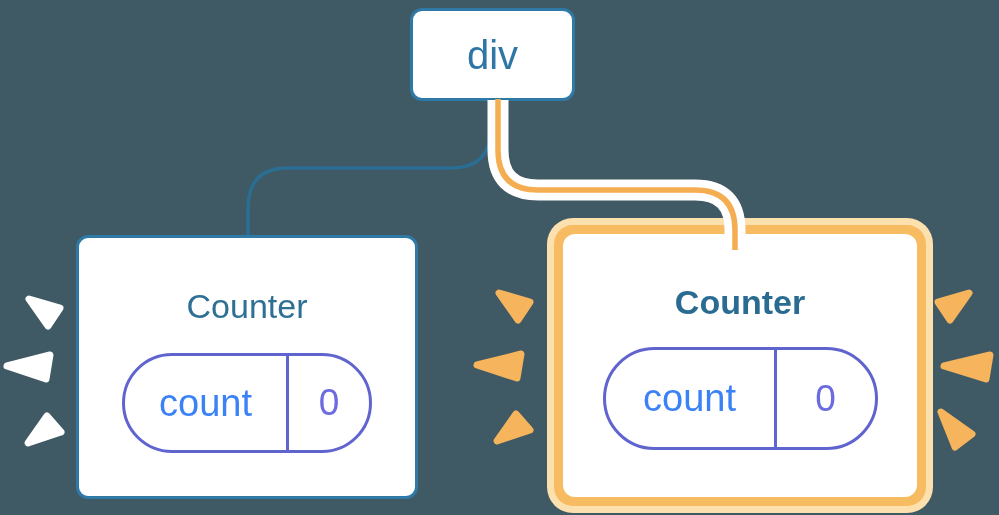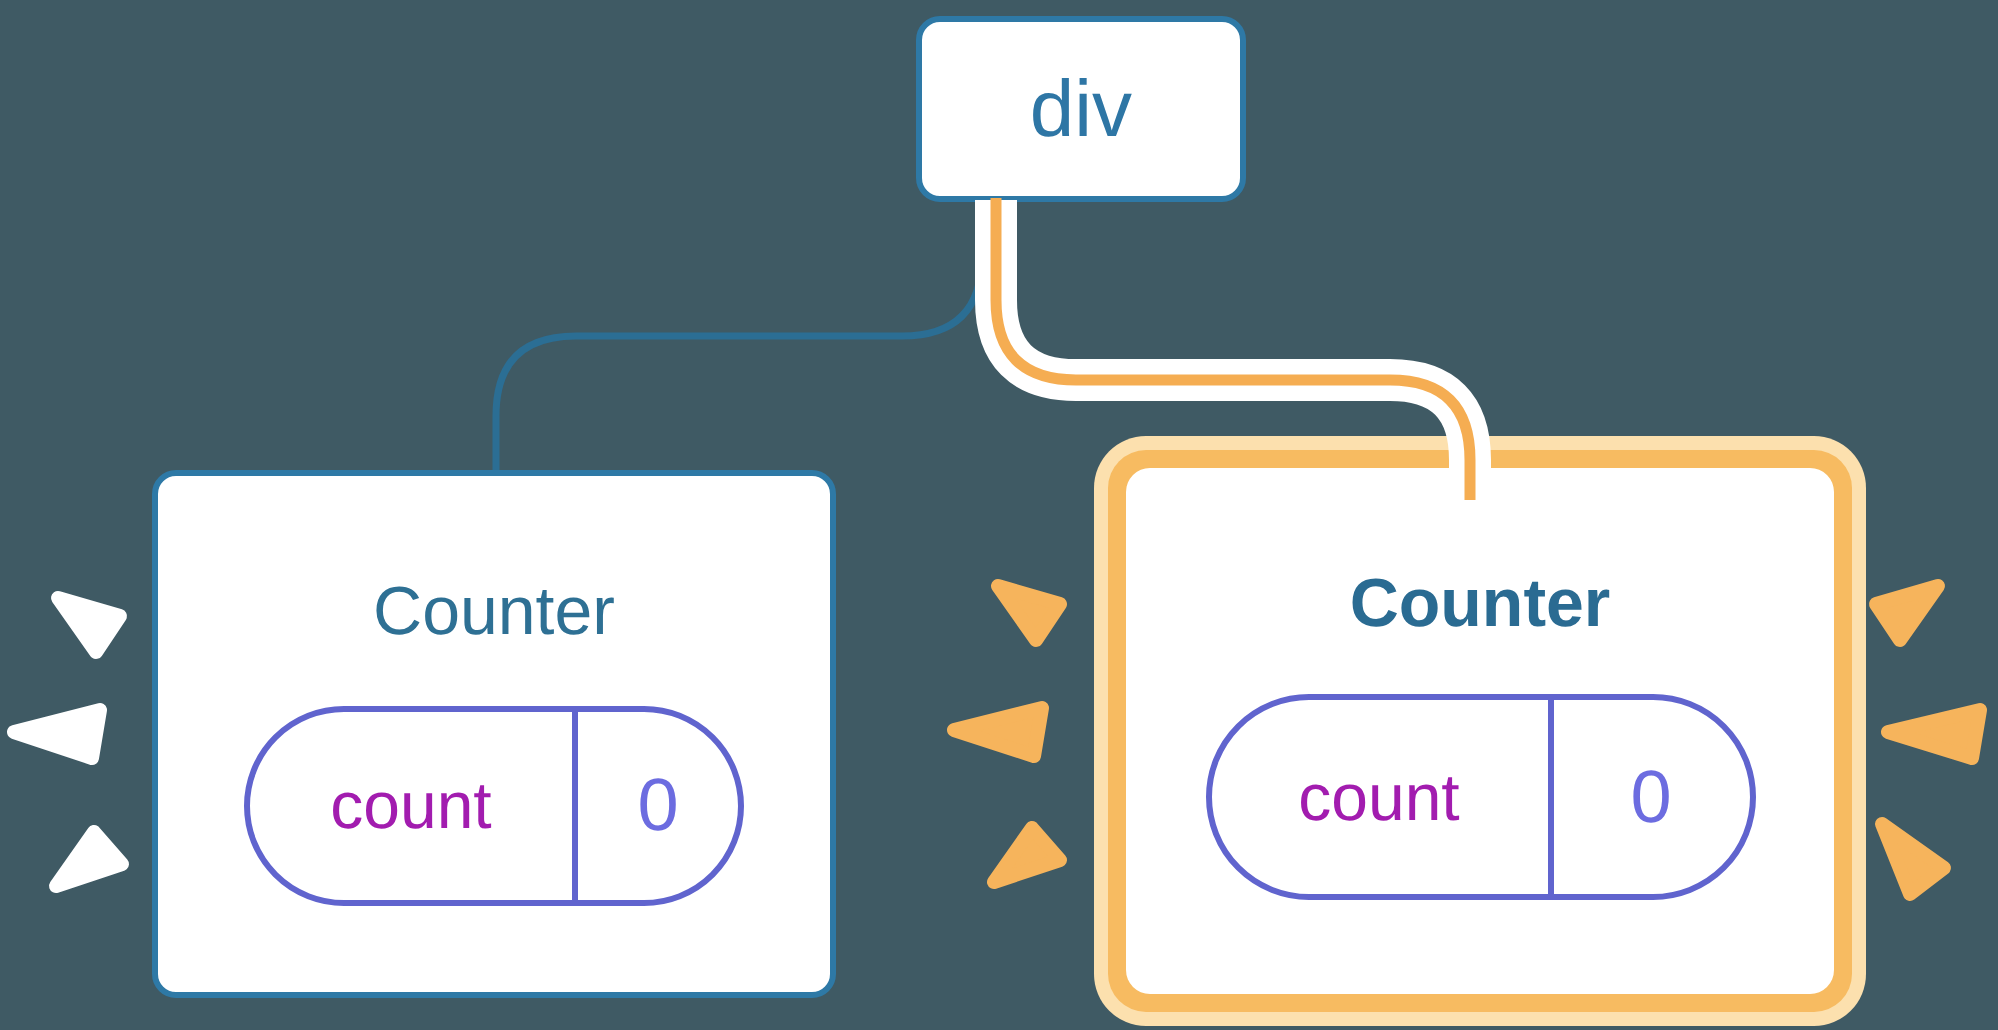--- a/index.html
+++ b/index.html
@@ -4,40 +4,40 @@
 <style>
   html,body{margin:0;padding:0;background:#3F5A64;}
   .canvas{position:relative;width:999px;height:515px;background:#3F5A64;overflow:hidden;
           font-family:"Liberation Sans",sans-serif;}
   svg.layer{position:absolute;left:0;top:0;width:999px;height:515px;}
   .under{z-index:1}
   .over{z-index:3}
 
   .node{position:absolute;background:#fff;box-sizing:border-box;}
   .root-node{left:410px;top:8px;width:165px;height:93px;border:3px solid #2E79A6;border-radius:12px;
-             display:flex;align-items:center;justify-content:center;z-index:2;margin-left:48px;}
+             display:flex;align-items:center;justify-content:center;z-index:2;}
   .root-label{color:#2E76A5;font-size:40px;line-height:1;}
 
   .left-node{left:76px;top:235px;width:342px;height:264px;border:3px solid #2E79A6;border-radius:12px;
              display:flex;flex-direction:column;align-items:center;z-index:2;}
   .left-node .title{margin-top:50px;font-size:34px;font-weight:500;color:#2E7094;line-height:1.1;}
 
   .right-halo{position:absolute;left:547px;top:218px;width:386px;height:295px;background:#FCE0AE;
               border-radius:26px;padding:7px;box-sizing:border-box;z-index:2;}
   .right-border{width:100%;height:100%;background:#F7BB61;border-radius:19px;padding:9px;box-sizing:border-box;}
   .right-inner{width:100%;height:100%;background:#fff;border-radius:12px;display:flex;flex-direction:column;
                align-items:center;box-sizing:border-box;}
   .right-inner .title{margin-top:50px;font-size:34px;font-weight:700;color:#2A6B92;line-height:1.1;}
 
   .pill{display:flex;align-items:stretch;border:3px solid #6064CE;border-radius:52px;height:100px;
         box-sizing:border-box;background:#fff;}
   .left-node .pill{width:250px;margin-top:28px;}
   .right-inner .pill{width:275px;height:103px;margin-top:26px;}
   .pill .key{flex:1;display:flex;align-items:center;justify-content:center;
-             color:#a21caf;font-size:33px;}
+             color:#3b82f6;font-size:38px;}
   .pill .sep{width:3px;background:#6064CE;}
   .pill .val{width:80px;display:flex;align-items:center;justify-content:center;
              color:#6C6CE0;font-size:37px;}
   .right-inner .pill .val{width:98px;}
 </style>
 </head>
 <body>
 
 <div class="canvas">
 

